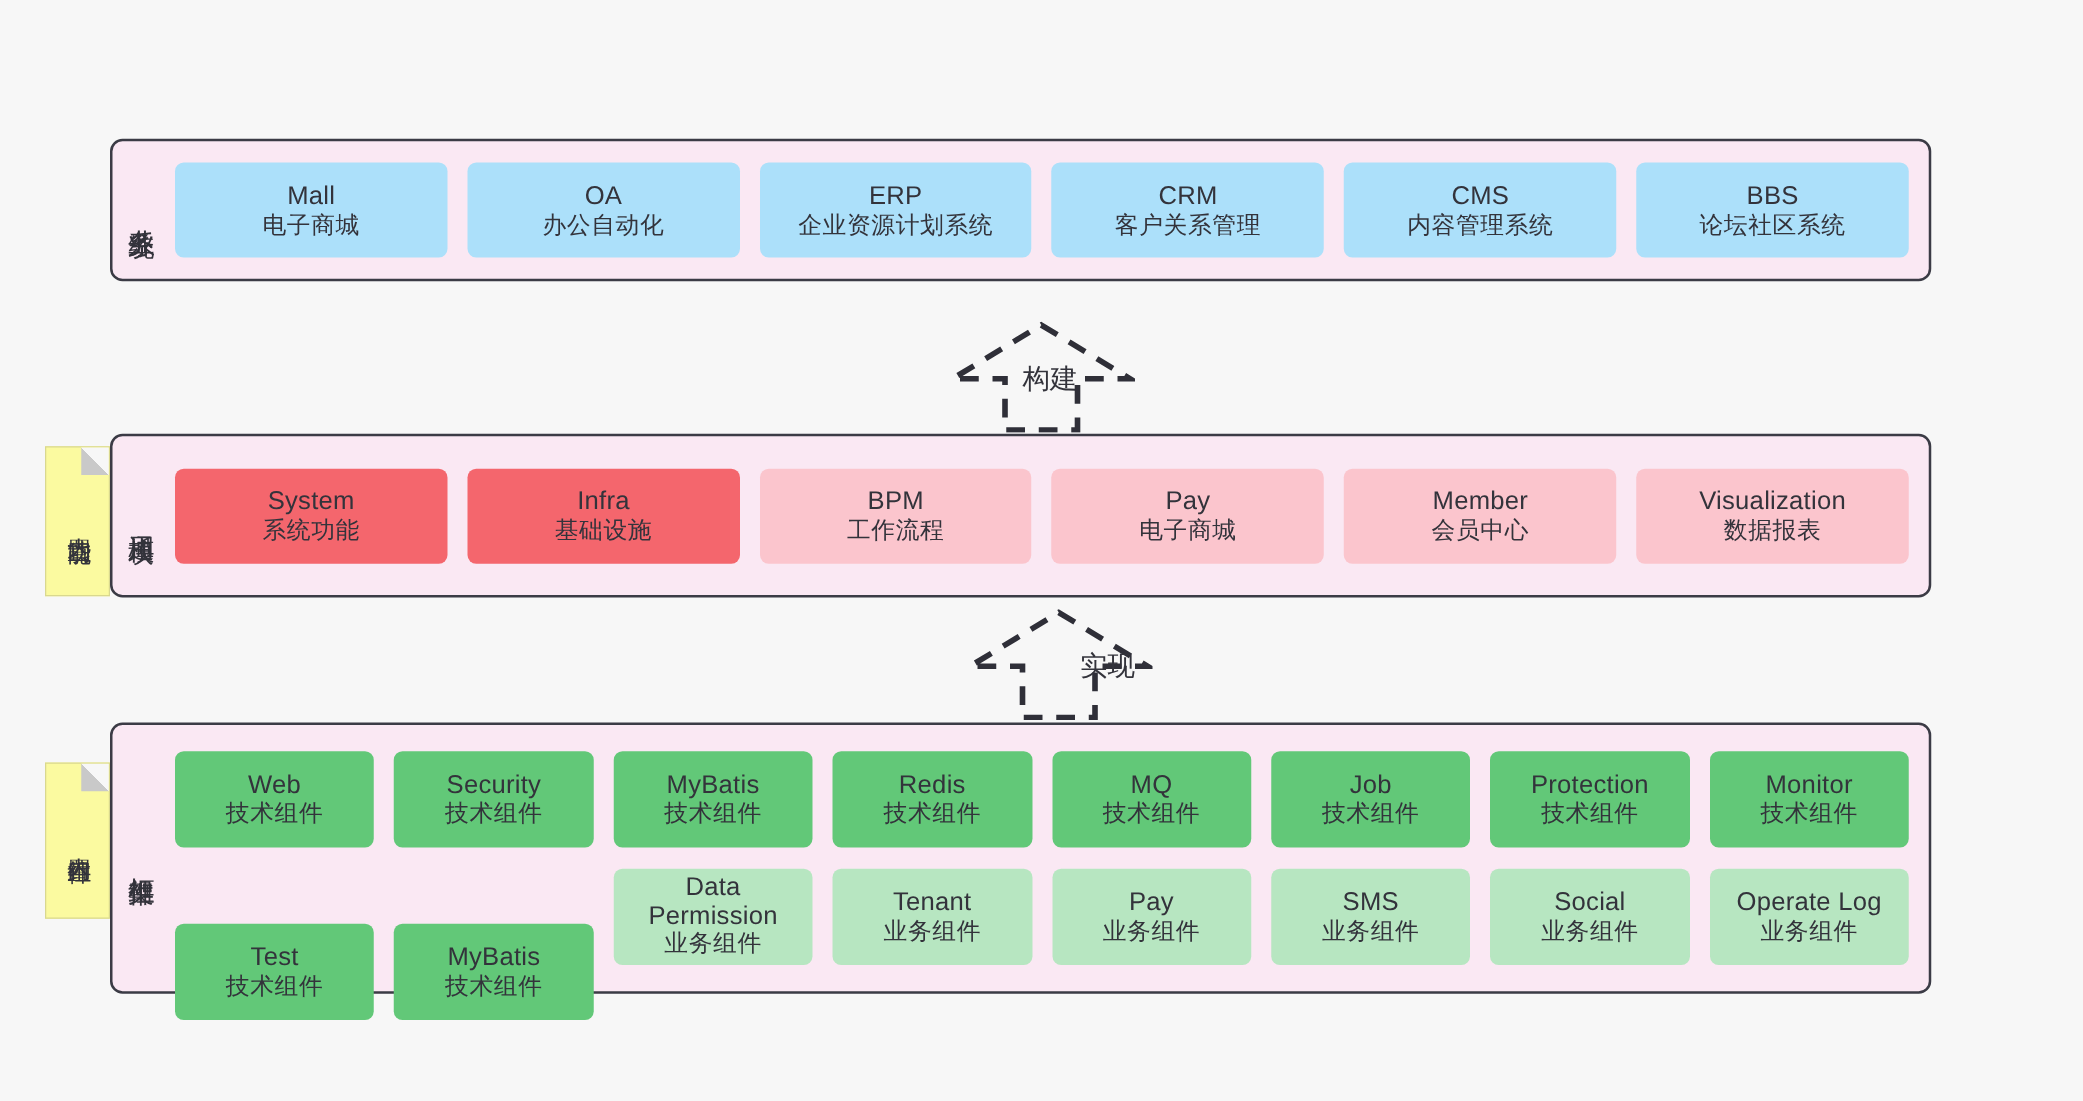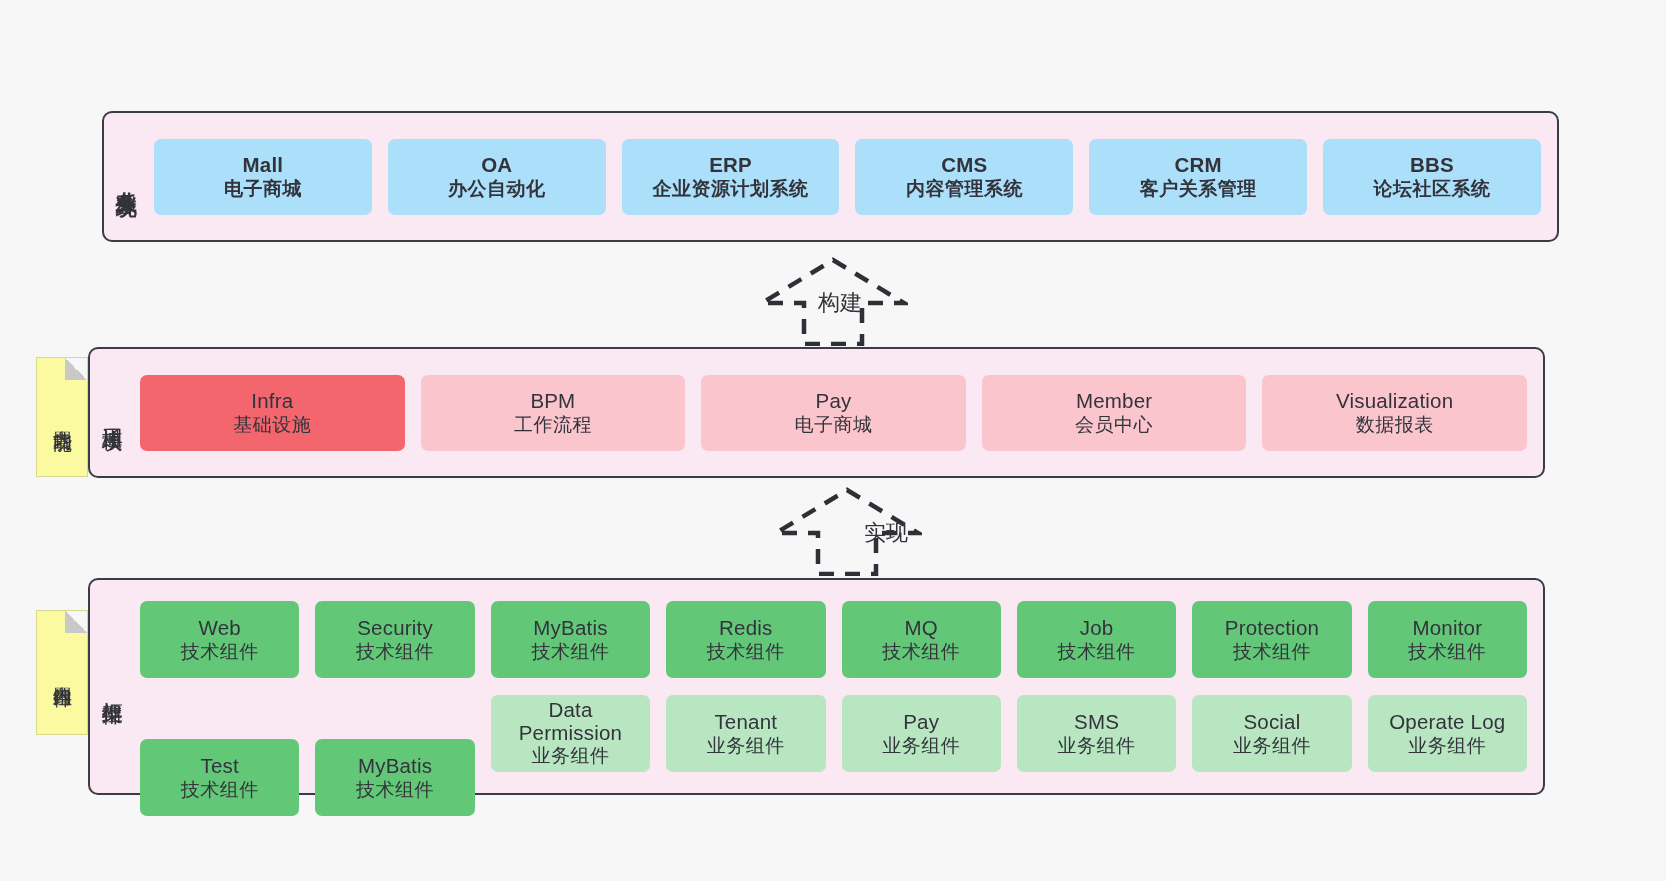--- a/index.html
+++ b/index.html
@@ -74,21 +74,21 @@
   .cell.two-line-en .en { line-height: 1.1; }
 
   
   .c-blue       { background: #ace0fa; }
   .c-red        { background: #f4666d; }
   .c-pink       { background: #fbc5cd; }
   .c-green      { background: #62c878; margin-top: 44px; }
   .c-lightgreen { background: #b7e6c1; }
 
   
-  #layer-business  { left: 102px;  top: 111px; width: 1457px; height: 131px; font-weight: bold; }
+  #layer-business  { left: 88px;  top: 111px; width: 1457px; height: 114px; }
   #layer-business .layer-body  { padding: 12px 16px 12px 6px; }
   #layer-business .cell        { height: 76px; }
 
   #layer-modules   { left: 88px;  top: 347px; width: 1457px; height: 131px; }
   #layer-modules .layer-body   { padding: 12px 16px 12px 6px; }
   #layer-modules .cell         { height: 76px; }
 
   #layer-framework { left: 88px;  top: 578px; width: 1457px; height: 217px; }
   #layer-framework .cell       { height: 77px; }
 
@@ -152,26 +152,26 @@
         </div>
         <div class="cell c-blue">
           <span class="en">OA</span>
           <span class="cn">办公自动化</span>
         </div>
         <div class="cell c-blue">
           <span class="en">ERP</span>
           <span class="cn">企业资源计划系统</span>
         </div>
         <div class="cell c-blue">
+          <span class="en">CRM</span>
+          <span class="cn">客户关系管理</span>
+        </div>
+        <div class="cell c-blue">
           <span class="en">CMS</span>
           <span class="cn">内容管理系统</span>
-        </div>
-        <div class="cell c-blue">
-          <span class="en">CRM</span>
-          <span class="cn">客户关系管理</span>
         </div>
         <div class="cell c-blue">
           <span class="en">BBS</span>
           <span class="cn">论坛社区系统</span>
         </div>
       </div>
     </div>
   </div>
 
   <svg class="connector" id="conn-build" viewBox="0 0 150 90">
@@ -180,20 +180,24 @@
   <div class="connector-label" id="conn-build-label">构建</div>
 
   <div class="note" id="note-functions">
     <span>内置功能</span>
   </div>
   <div class="layer" id="layer-modules">
     <div class="layer-title">通用模块</div>
     <div class="layer-body">
       <div class="row">
         <div class="cell c-red">
+          <span class="en">System</span>
+          <span class="cn">系统功能</span>
+        </div>
+        <div class="cell c-red">
           <span class="en">Infra</span>
           <span class="cn">基础设施</span>
         </div>
         <div class="cell c-pink">
           <span class="en">BPM</span>
           <span class="cn">工作流程</span>
         </div>
         <div class="cell c-pink">
           <span class="en">Pay</span>
           <span class="cn">电子商城</span>

